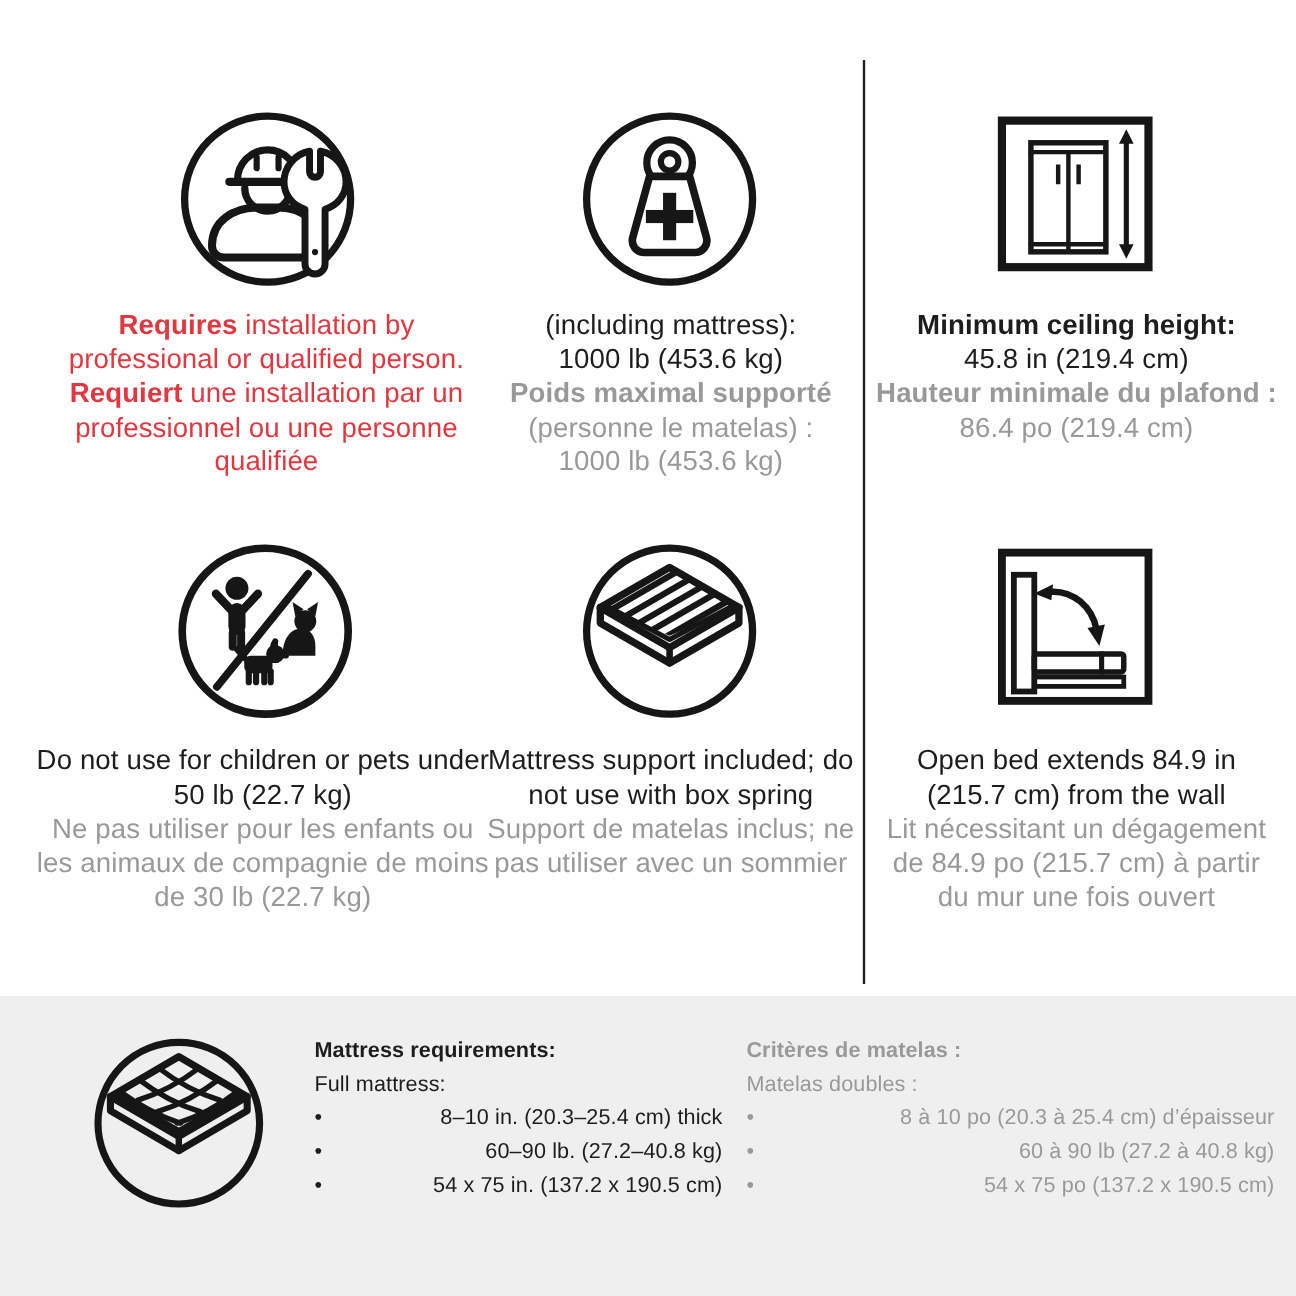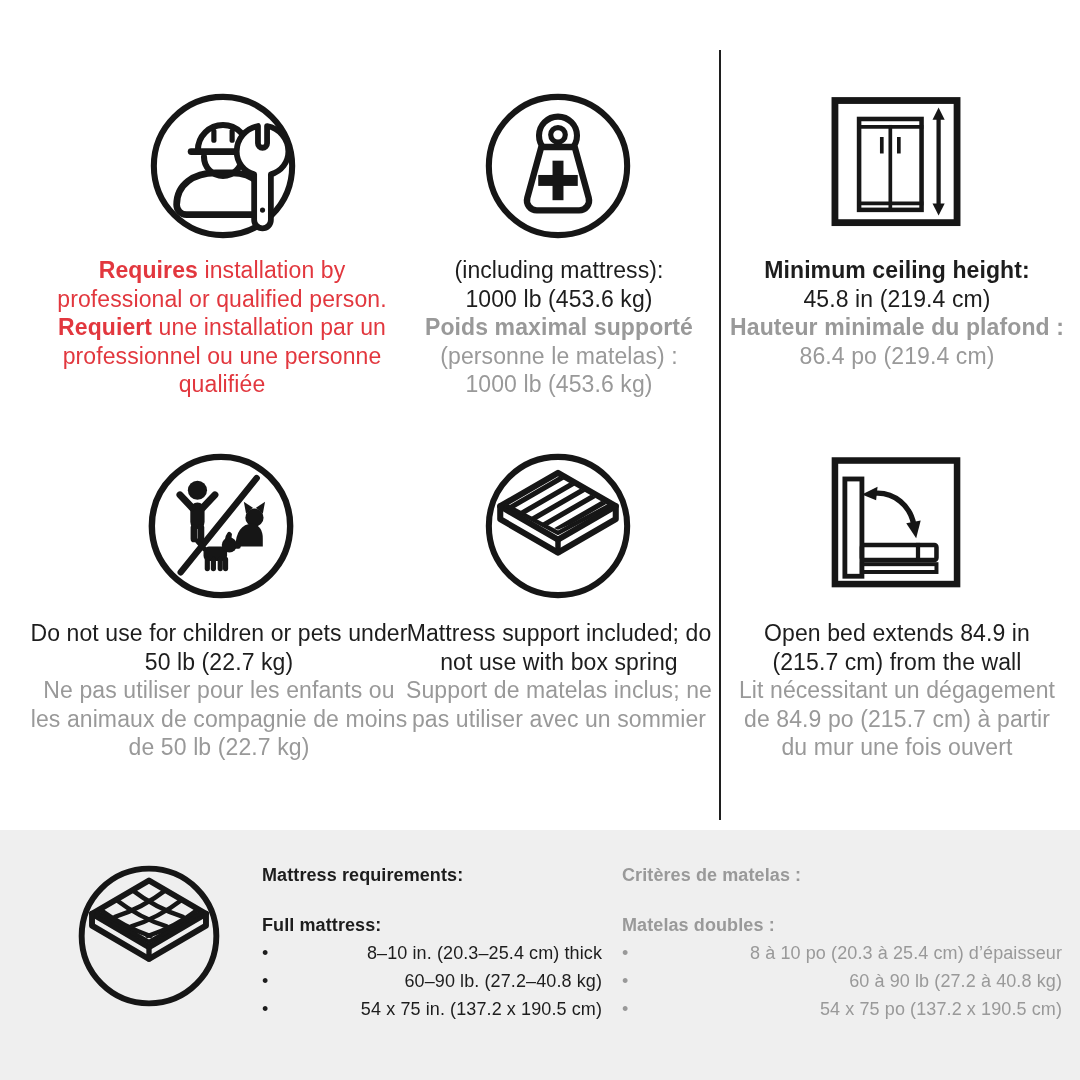--- a/index.html
+++ b/index.html
@@ -12,21 +12,21 @@
   .abs{position:absolute;}
   .txt{text-align:center;font-size:23px;line-height:28.5px;letter-spacing:.1px;}
   .line{white-space:nowrap;}
   .b{font-weight:bold;}
   .gray{color:var(--c-gray);}
   .red{color:var(--c-red);}
   .divider{position:absolute;left:719px;top:50px;width:2px;height:770px;background:var(--c-div);}
   .band{position:absolute;left:0;top:830px;width:1080px;height:250px;background:var(--c-band);}
   .band-col{position:absolute;font-size:18px;line-height:28px;text-align:left;letter-spacing:.1px;}
   .band-title{font-weight:bold;}
-  .band-sub{margin-top:22px;font-weight:bold;}
+  .band-sub{}
   ul.reqs{margin:0;padding:0;list-style:none;text-align:right;}
   ul.reqs li{position:relative;padding-left:17px;white-space:nowrap;}
   ul.reqs li::before{content:"\2022";position:absolute;left:0;}
   svg.icon{display:block;color:var(--c-icon);}
 </style>
 </head>
 <body>
 
 <div class="canvas">
 
@@ -151,21 +151,21 @@
       <line x1="65.5" y1="65.5" x2="65.5" y2="76" stroke-width="3"></line>
       <rect x="26" y="79" width="52.5" height="5.5" stroke-width="2.8"></rect>
       <path d="M35,29 C49,28 60,38 62.5,51" stroke-width="3.8" stroke-linecap="round"></path>
       <polygon points="26,30 37,24.5 36,34" fill="currentColor" stroke="none"></polygon>
       <polygon points="64.2,60.8 57.2,50.2 67.4,48.2" fill="currentColor" stroke="none"></polygon>
     </g>
   </svg>
 
   <div class="txt abs" style="left:28px;top:619px;width:382px;text-align:center;">
     <div>Do not use for children or pets under 50 lb (22.7 kg)</div>
-    <div class="gray">Ne pas utiliser pour les enfants ou les animaux de compagnie de moins de 50 lb (22.7 kg)</div>
+    <div class="gray">Ne pas utiliser pour les enfants ou les animaux de compagnie de moins de 30 lb (22.7 kg)</div>
   </div>
 
   <div class="txt abs" style="left:392px;top:619px;width:334px;">
     <div>Mattress support included; do not use with box spring</div>
     <div class="gray">Support de matelas inclus; ne pas utiliser avec un sommier</div>
   </div>
 
   <div class="txt abs" style="left:728px;top:619px;width:338px;">
     <div>Open bed extends 84.9 in (215.7 cm) from the wall</div>
     <div class="gray">Lit nécessitant un dégagement de 84.9 po (215.7 cm) à partir du mur une fois ouvert</div>

